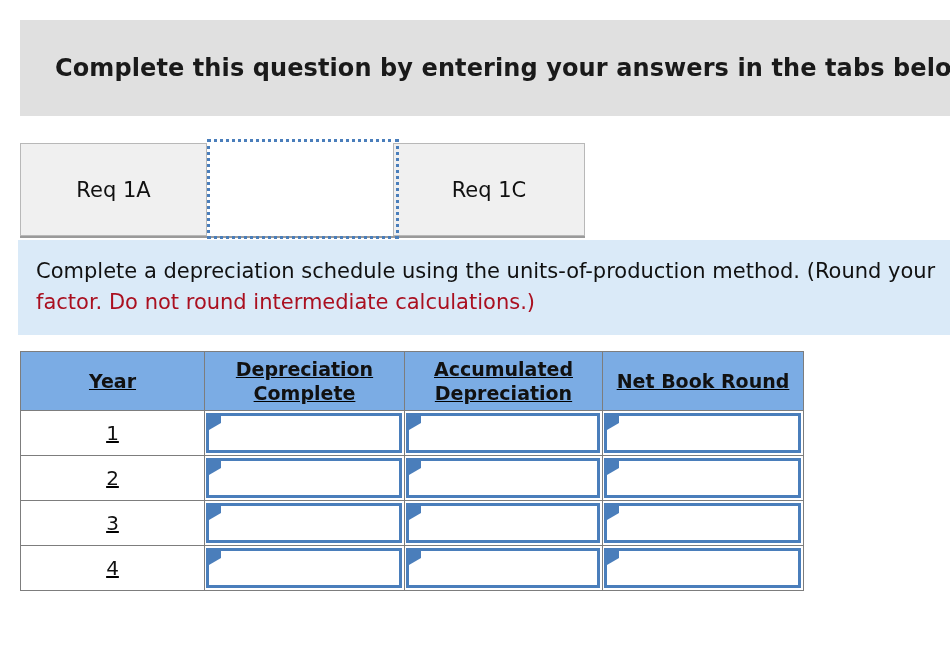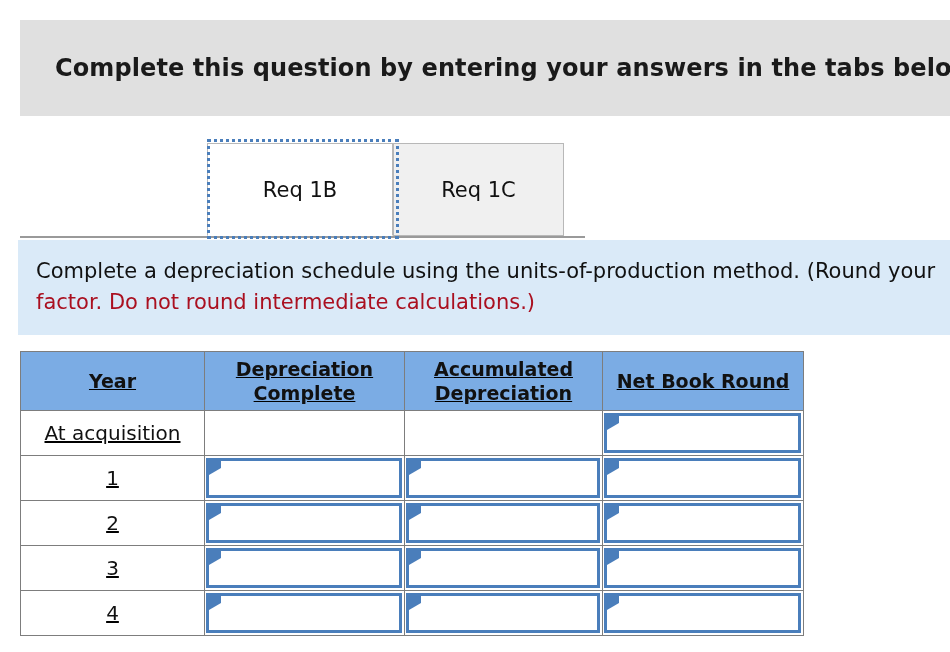--- a/index.html
+++ b/index.html
@@ -58,21 +58,21 @@
     border: 1px solid #b8b8b8;
     display: flex;
     align-items: center;
     justify-content: center;
     font-size: 21px;
     color: #111111;
     cursor: pointer;
   }
   .tab-1 { left: 0px;   width: 187px; }
   .tab-2 { left: 187px; width: 186px; background: #ffffff; border-bottom-color: #ffffff; z-index: 3; }
-  .tab-3 { left: 373px; width: 171px; }
+  .tab-3 { left: 373px; width: 192px; }
 
   
   .focus-ring {
     position: absolute;
     left: 207px;
     top: 139px;
     width: 192px;
     height: 100px;
     box-sizing: border-box;
     border: 3px dotted #4a7ebb;
@@ -173,22 +173,22 @@
   }
 </style>
 </head>
 <body>
 
 <div class="banner">
   <div class="banner-title">Complete this question by entering your answers in the tabs below.</div>
 </div>
 
 <div class="tabstrip">
-  <div class="tab tab-2">
-    <span>Req 1B</span>
+  <div class="tab tab-1">
+    <span>Req 1A</span>
   </div>
   <div class="tab tab-3">
     <span>Req 1C</span>
   </div>
 </div>
 <div class="focus-ring"></div>
 
 <div class="instructions">
   <div class="instr-line">Complete a depreciation schedule using the units-of-production method. (Round your</div>
   <div class="instr-line red">factor. Do not round intermediate calculations.)</div>
@@ -204,28 +204,20 @@
   <thead>
     <tr>
       <th>Year</th>
       <th>Depreciation Complete</th>
       <th>Accumulated Depreciation</th>
       <th>Net Book Round</th>
     </tr>
   </thead>
   <tbody>
     <tr>
-      <td class="year-cell">At acquisition</td>
-      <td class="blank-cell"></td>
-      <td class="blank-cell"></td>
-      <td class="input-cell">
-        <div class="entry"></div>
-      </td>
-    </tr>
-    <tr>
       <td class="year-cell">1</td>
       <td class="input-cell">
         <div class="entry"></div>
       </td>
       <td class="input-cell">
         <div class="entry"></div>
       </td>
       <td class="input-cell">
         <div class="entry"></div>
       </td>

